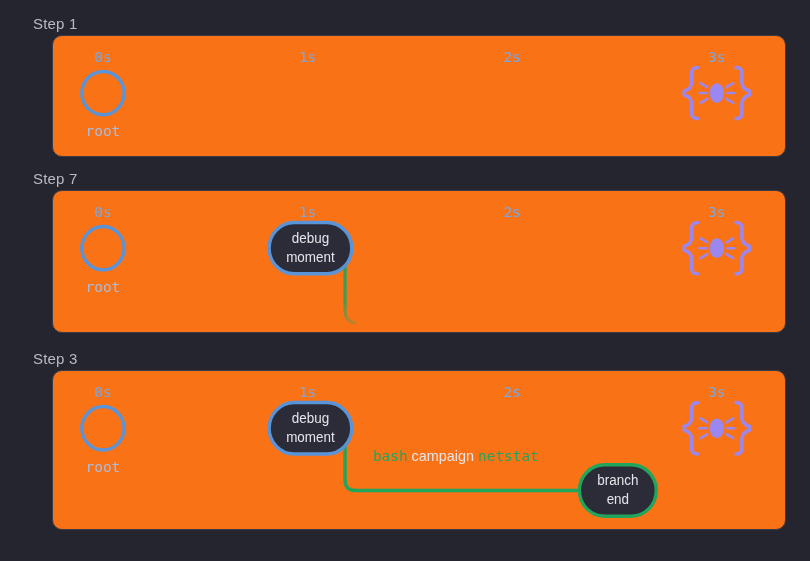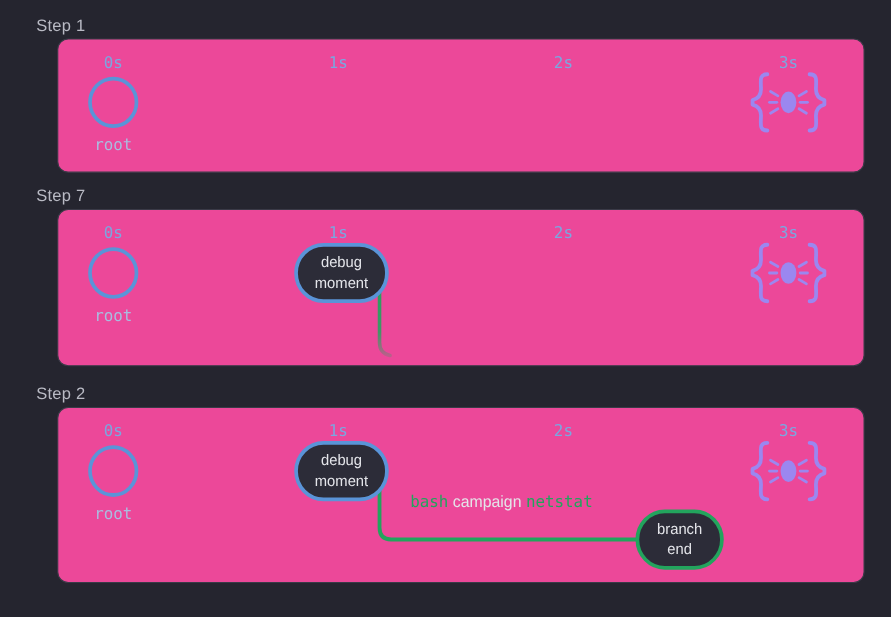--- a/index.html
+++ b/index.html
@@ -32,21 +32,21 @@
     letter-spacing: 0.2px;
     margin-left: 33px;
     line-height: 18px;
     user-select: none;
   }
 
   .card {
     position: absolute;
     left: 24px;
     right: 24px;
-    background: #ec4899;
+    background: #f97316;
     border: 1px solid #3a3a47;
     border-radius: 10px;
     box-sizing: border-box;
     overflow: hidden;
     margin-left: 28px;
   }
 
   .svg-layer {
     position: absolute;
     left: 0;
@@ -181,21 +181,21 @@
             <line x1="10" y1="-6" x2="17" y2="-10"></line>
             <line x1="11" y1="0" x2="18" y2="0"></line>
             <line x1="10" y1="6" x2="17" y2="10"></line>
           </g>
         </g>
       </svg>
     </div>
   </div>
 
   <div class="step-block" style="top:350px;">
-    <div class="step-title">Step 2</div>
+    <div class="step-title">Step 3</div>
     <div class="card" style="top:20px; height:160px;">
       <svg class="svg-layer" viewBox="0 0 762 160" preserveAspectRatio="none">
         <defs>
           <linearGradient id="tlgrad3a" x1="0" y1="0" x2="1" y2="0">
             <stop offset="0%" stop-color="#5a94d8"></stop>
             <stop offset="100%" stop-color="#6c9bdb"></stop>
           </linearGradient>
           <linearGradient id="tlgrad3b" x1="0" y1="0" x2="1" y2="0">
             <stop offset="0%" stop-color="#6c9bdb"></stop>
             <stop offset="100%" stop-color="#9b87f0"></stop>

